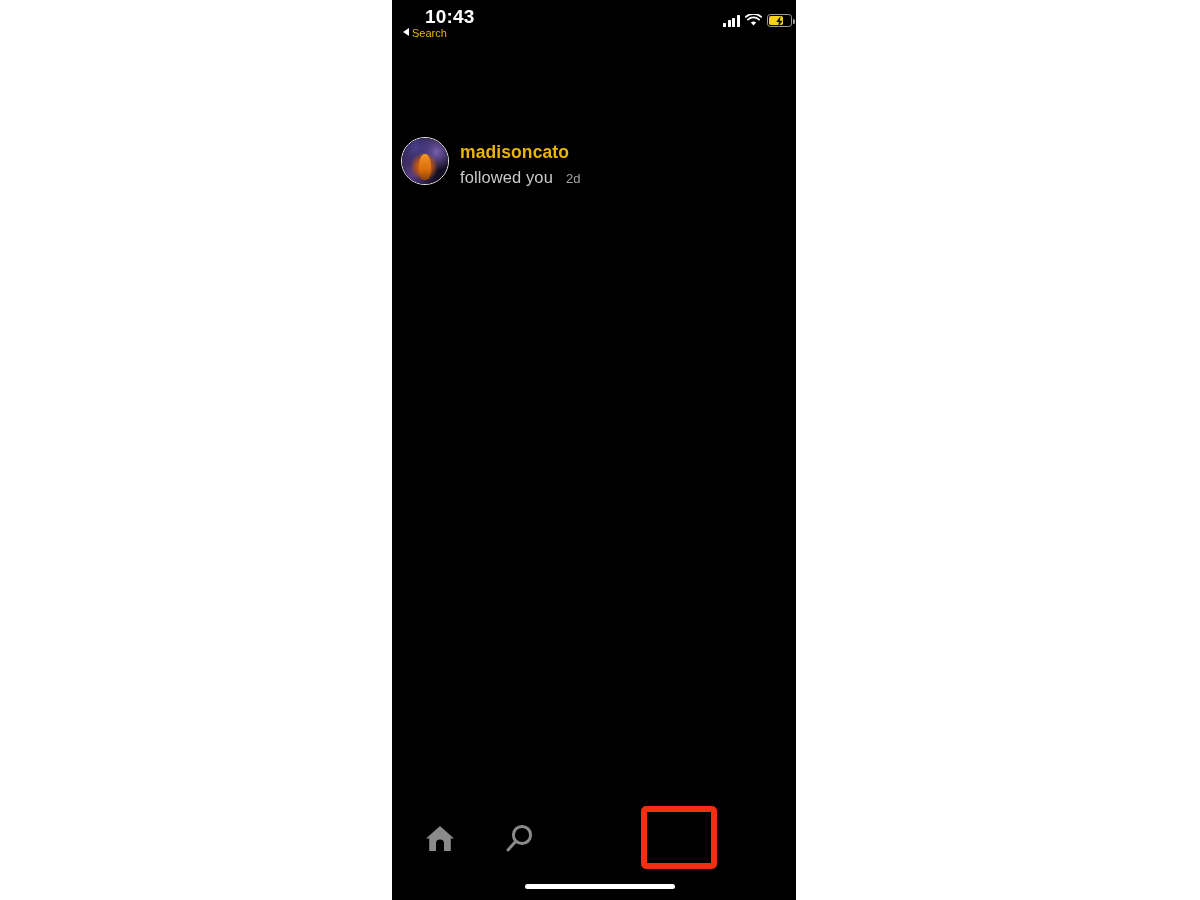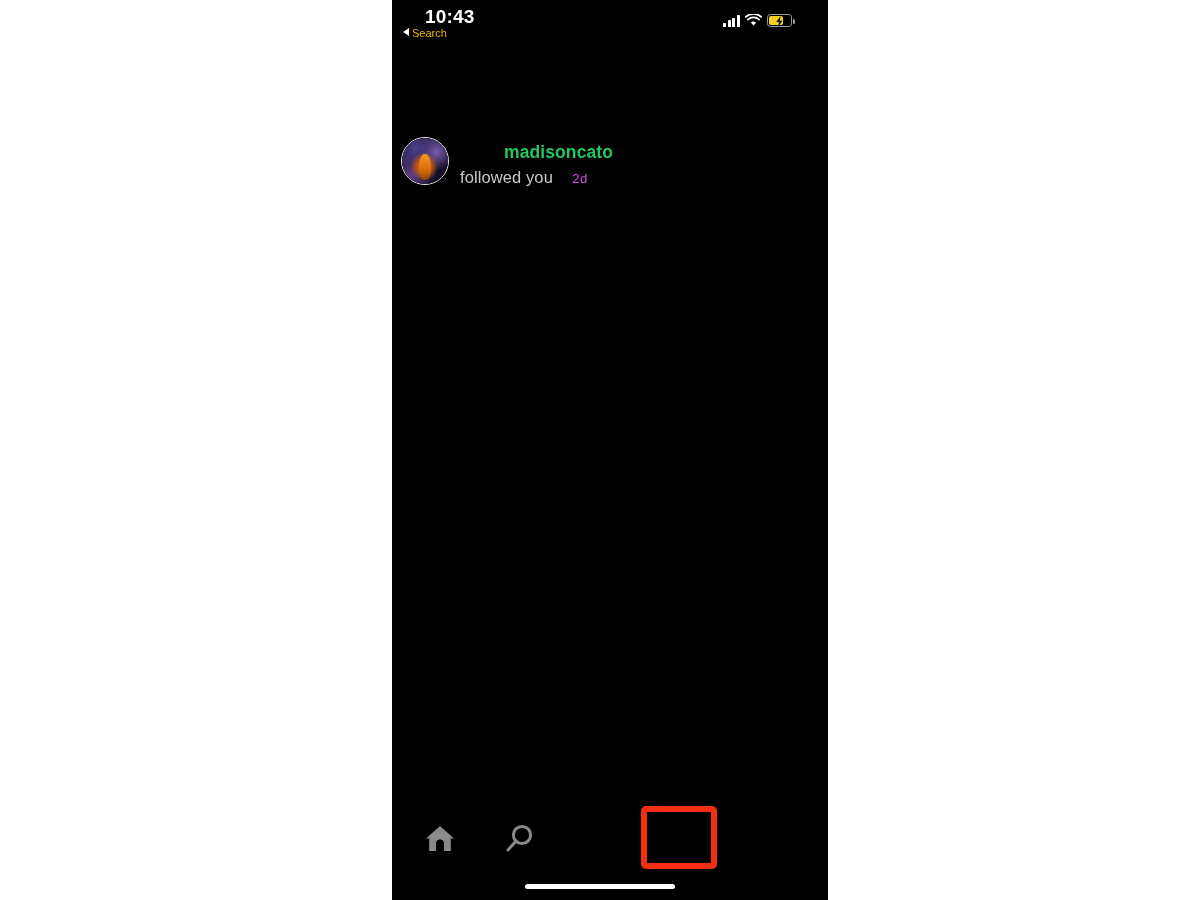--- a/index.html
+++ b/index.html
@@ -17,21 +17,21 @@
     width: 1200px;
     height: 900px;
     background: #ffffff;
   }
 
   
   #phone {
     position: absolute;
     left: 392px;
     top: 0;
-    width: 436px;
+    width: 404px;
     height: 900px;
     background: #000000;
     overflow: hidden;
   }
 
   
   .statusbar {
     position: absolute;
     left: 0; top: 0;
     width: 416px;
@@ -173,39 +173,37 @@
     position: absolute;
     left: 38%; top: 34%;
     width: 26%; height: 58%;
     background: linear-gradient(180deg, #f39522 0%, #d96e0e 60%, #8b4306 100%);
     border-radius: 46% 46% 40% 40%;
     filter: blur(0.6px);
   }
   .row-name {
     position: absolute;
     left: 68px; top: 16px;
-    color: #22c55e;
+    color: #eab308;
     font-size: 17.5px;
     font-weight: bold;
     letter-spacing: 0.1px;
-    margin-left: 44px;
   }
   .row-sub {
     position: absolute;
     left: 68px; top: 42px;
     font-size: 16.5px;
     color: #c9c9c9;
     font-weight: 300;
     letter-spacing: 0.1px;
   }
   .row-sub .age {
     font-size: 13px;
-    color: #d946ef;
-    margin-left: 19px;
-    font-family: Liberation Mono, monospace;
+    color: #a3a3a3;
+    margin-left: 13px;
   }
 
   
   .navbar {
     position: absolute;
     left: 0; top: 805px;
     width: 416px; height: 68px;
   }
   .nav-item {
     position: absolute;

